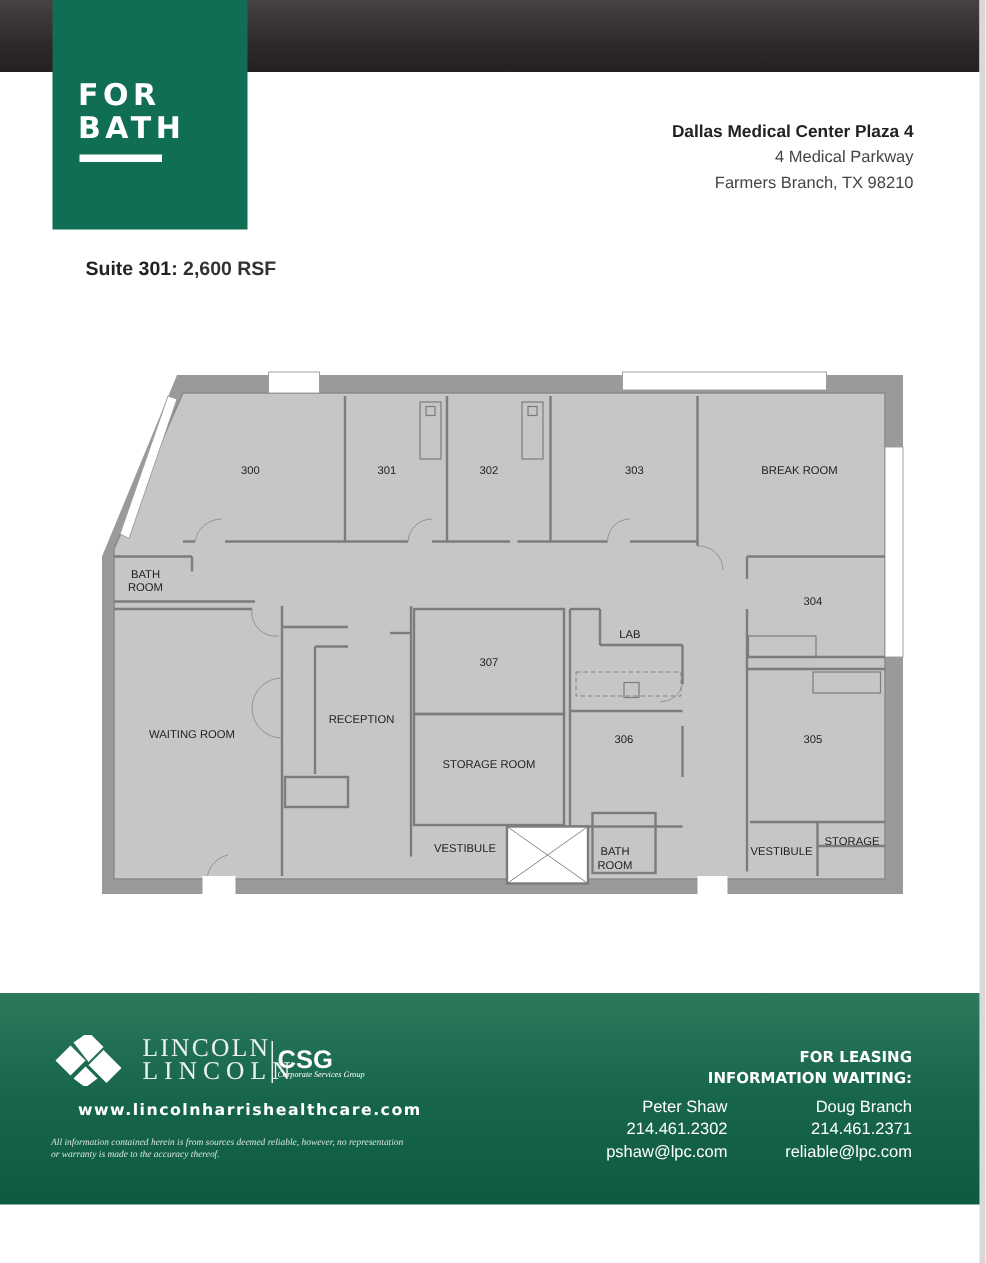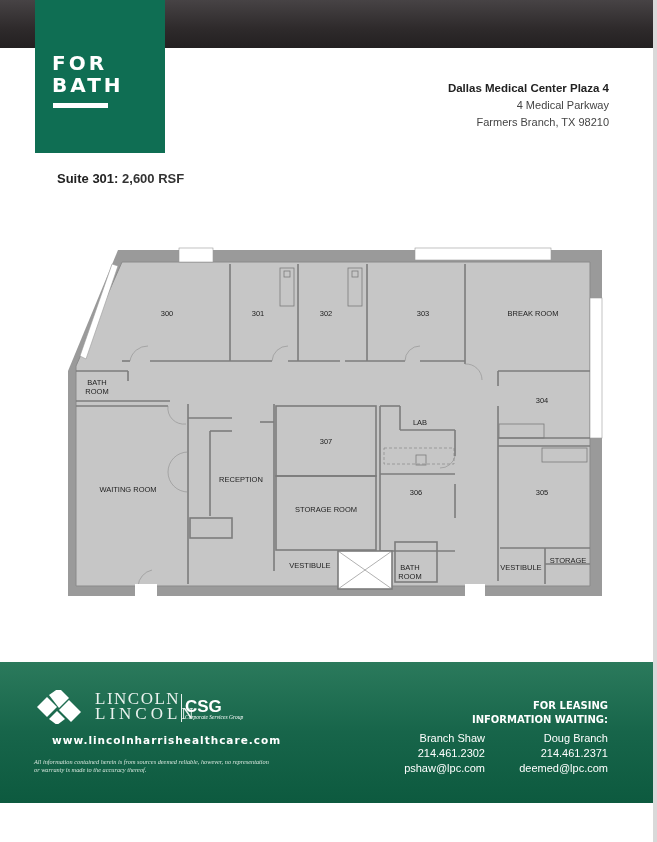--- a/index.html
+++ b/index.html
@@ -231,22 +231,22 @@
     </div>
   </div>
   <div class="website">www.lincolnharrishealthcare.com</div>
   <div class="disclaimer">All information contained herein is from sources deemed reliable, however, no representation or warranty is made to the accuracy thereof.</div>
 
   <div class="contact-heading">
     <div>FOR LEASING</div>
     <div>INFORMATION WAITING:</div>
   </div>
   <div class="contact c1">
-    <div>Branch Shaw</div>
+    <div>Peter Shaw</div>
     <div>214.461.2302</div>
     <div>pshaw@lpc.com</div>
   </div>
   <div class="contact c2">
     <div>Doug Branch</div>
     <div>214.461.2371</div>
-    <div>deemed@lpc.com</div>
+    <div>reliable@lpc.com</div>
   </div>
 </div>
 
 </body></html>

